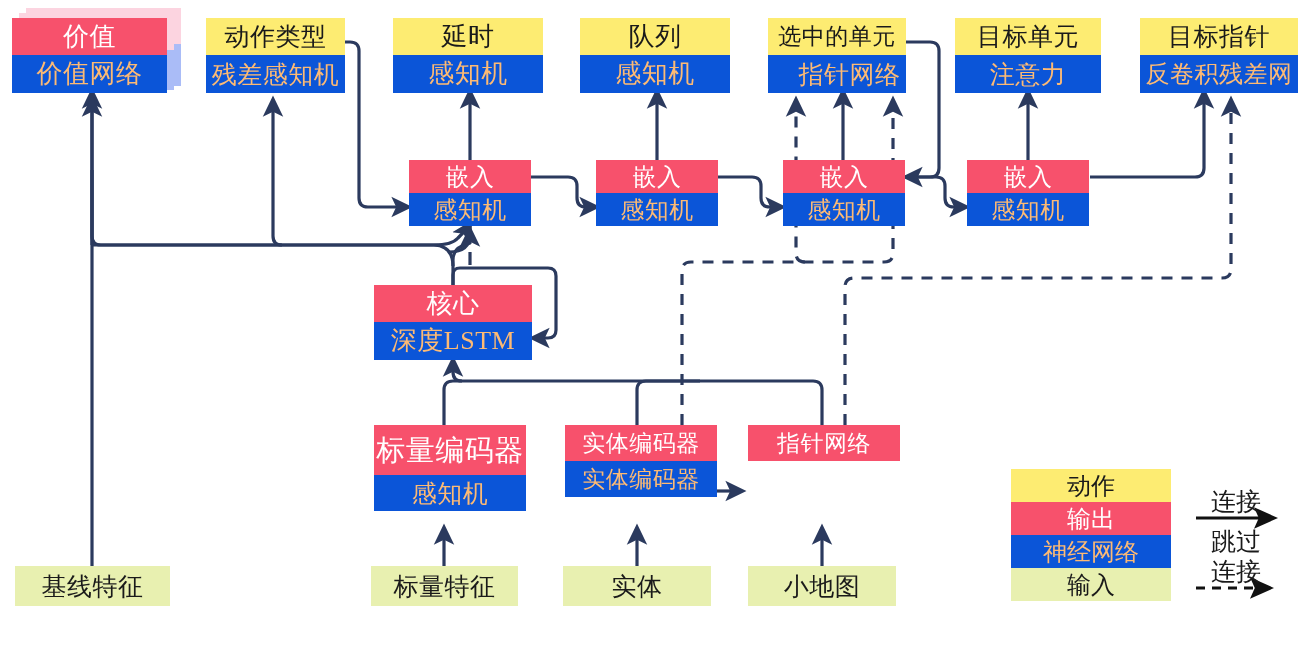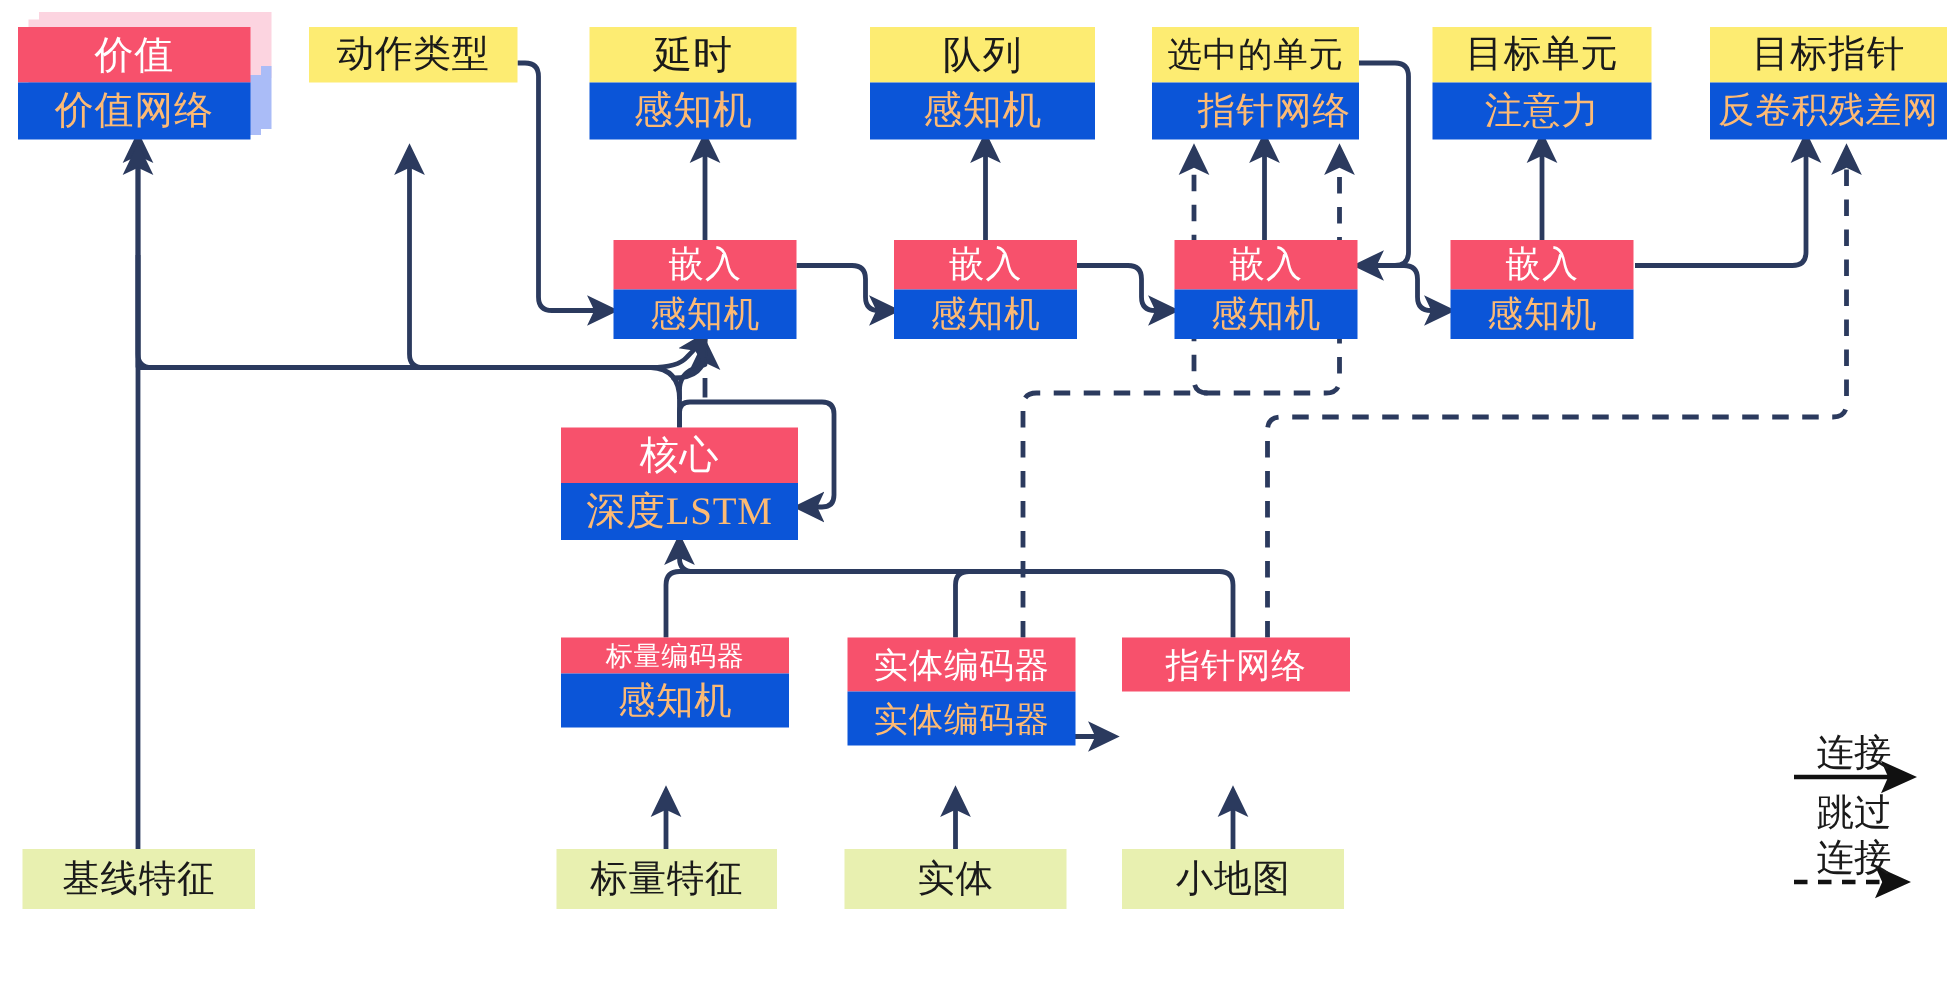--- a/index.html
+++ b/index.html
@@ -114,23 +114,24 @@
   <div class="shadow-l sh-pink" style="left:19px;top:13px;width:155px;height:40px;"></div>
   <div class="shadow-l sh-blue" style="left:19px;top:50px;width:155px;height:40px;"></div>
 
   <div class="node" style="left:12px;top:18px;width:155px;">
     <div class="band band-output" style="height:37px;font-size:26px;">价值</div>
     <div class="band band-net" style="height:38px;font-size:26px;">价值网络</div>
   </div>
 
   <div class="node" style="left:206px;top:18px;width:139px;">
     <div class="band band-action" style="height:37px;font-size:25px;">动作类型</div>
-  </div>
-
-  <div class="node" style="left:393px;top:18px;width:138px;">
+    <div class="band band-net" style="height:38px;font-size:25px;">残差感知机</div>
+  </div>
+
+  <div class="node" style="left:393px;top:18px;width:150px;">
     <div class="band band-action" style="height:37px;font-size:26px;">延时</div>
     <div class="band band-net" style="height:38px;font-size:26px;">感知机</div>
   </div>
 
   <div class="node" style="left:580px;top:18px;width:150px;">
     <div class="band band-action" style="height:37px;font-size:26px;">队列</div>
     <div class="band band-net" style="height:38px;font-size:26px;">感知机</div>
   </div>
 
   <div class="node" style="left:768px;top:18px;width:138px;">
@@ -167,21 +168,21 @@
     <div class="band band-output" style="height:33px;font-size:24px;">嵌入</div>
     <div class="band band-net" style="height:33px;font-size:24px;">感知机</div>
   </div>
 
   <div class="node" style="left:374px;top:285px;width:158px;">
     <div class="band band-output" style="height:37px;font-size:26px;">核心</div>
     <div class="band band-net" style="height:38px;font-size:26px;">深度LSTM</div>
   </div>
 
   <div class="node" style="left:374px;top:425px;width:152px;">
-    <div class="band band-output" style="height:24px;font-size:18px;">标量编码器</div>
+    <div class="band band-output" style="height:50px;font-size:29px;">标量编码器</div>
     <div class="band band-net" style="height:36px;font-size:25px;">感知机</div>
   </div>
 
   <div class="node" style="left:565px;top:425px;width:152px;">
     <div class="band band-output" style="height:36px;font-size:23px;">实体编码器</div>
     <div class="band band-net" style="height:36px;font-size:23px;">实体编码器</div>
   </div>
 
   <div class="node" style="left:748px;top:425px;width:152px;">
     <div class="band band-output" style="height:36px;font-size:23px;">指针网络</div>
@@ -196,18 +197,24 @@
   </div>
 
   <div class="node" style="left:563px;top:566px;width:148px;">
     <div class="band band-input" style="height:40px;font-size:25px;">实体</div>
   </div>
 
   <div class="node" style="left:748px;top:566px;width:148px;">
     <div class="band band-input" style="height:40px;font-size:25px;">小地图</div>
   </div>
 
+  <div class="legend" style="left:1011px;top:469px;width:160px;">
+    <div class="lg-band band-action" style="height:33px;font-size:24px;">动作</div>
+    <div class="lg-band band-output" style="height:33px;font-size:24px;">输出</div>
+    <div class="lg-band band-net" style="height:33px;font-size:24px;">神经网络</div>
+    <div class="lg-band band-input" style="height:33px;font-size:24px;">输入</div>
+  </div>
 
   <div class="lg-lbl" style="left:1196px;top:485px;width:80px;font-size:25px;">连接</div>
   <div class="lg-lbl" style="left:1196px;top:525px;width:80px;font-size:25px;">跳过</div>
   <div class="lg-lbl" style="left:1196px;top:555px;width:80px;font-size:25px;">连接</div>
 
 </div>
 
 </body></html>

